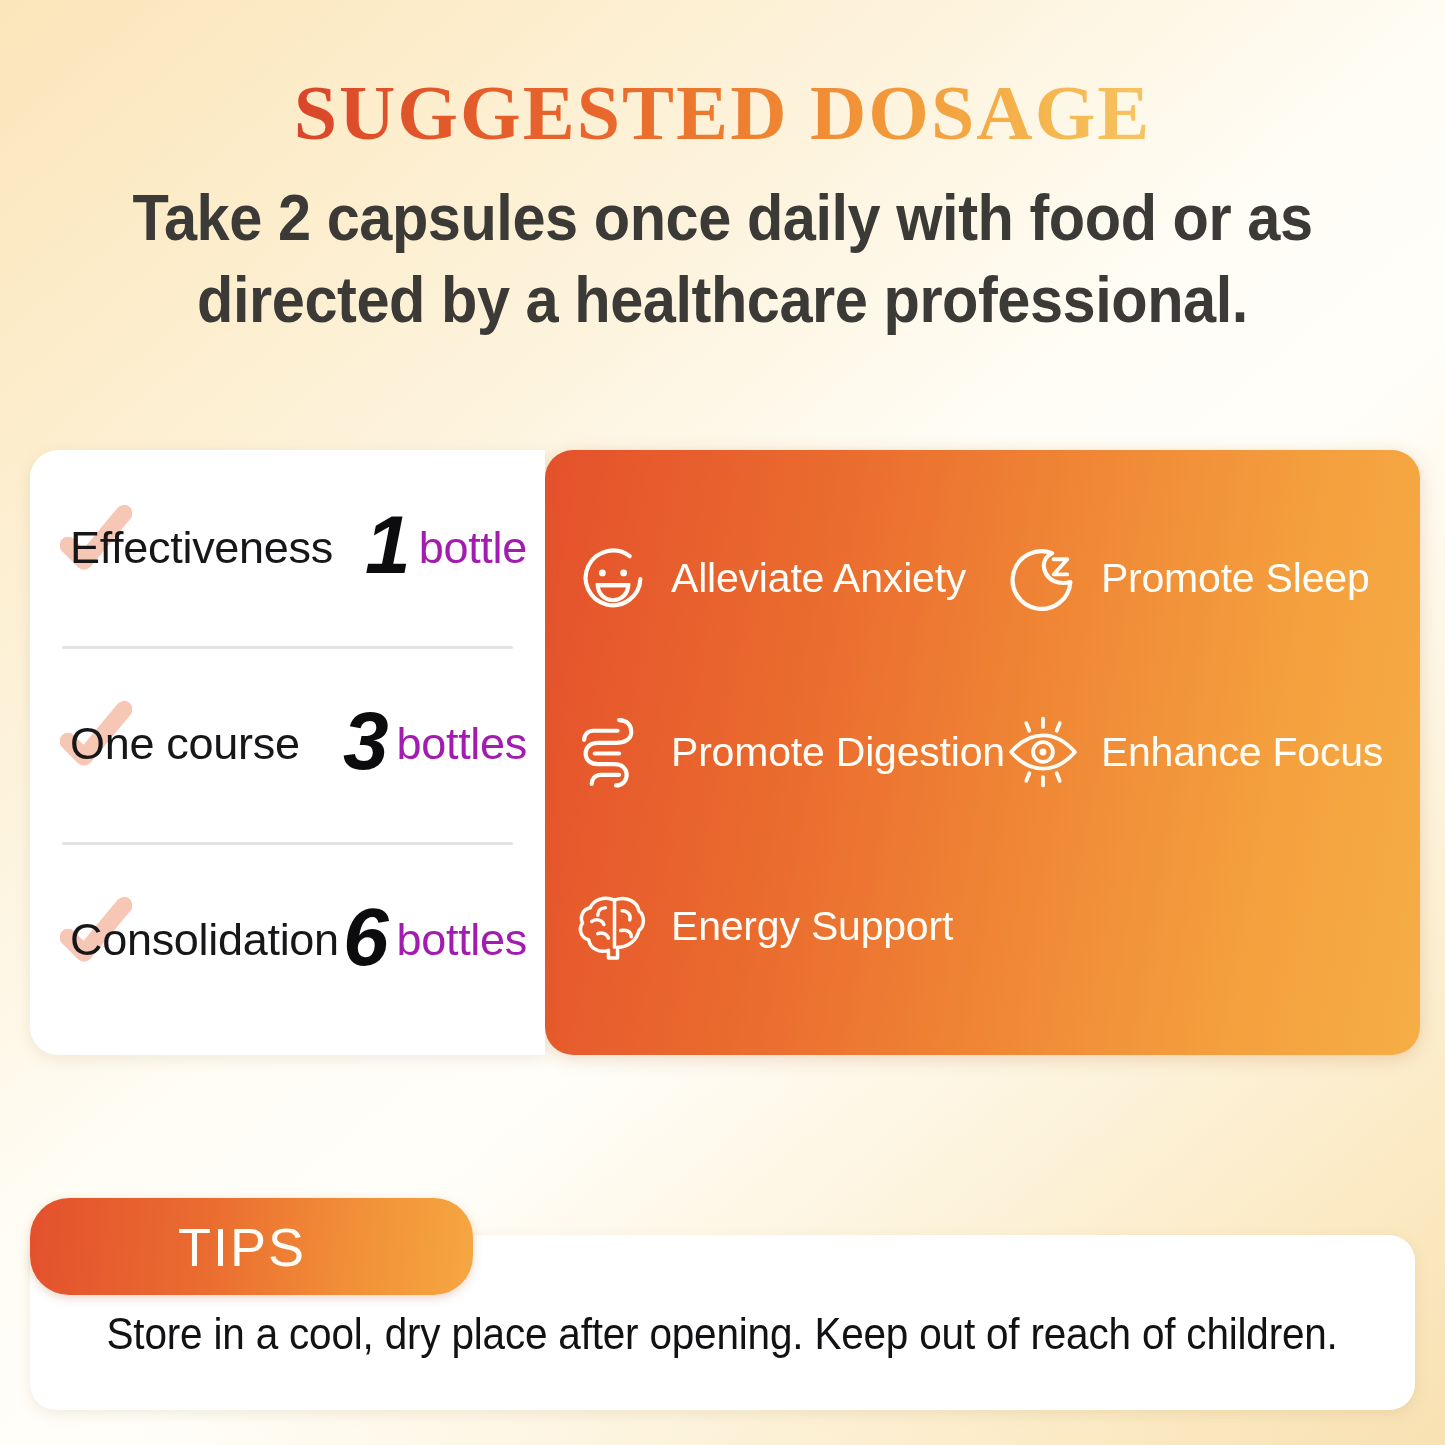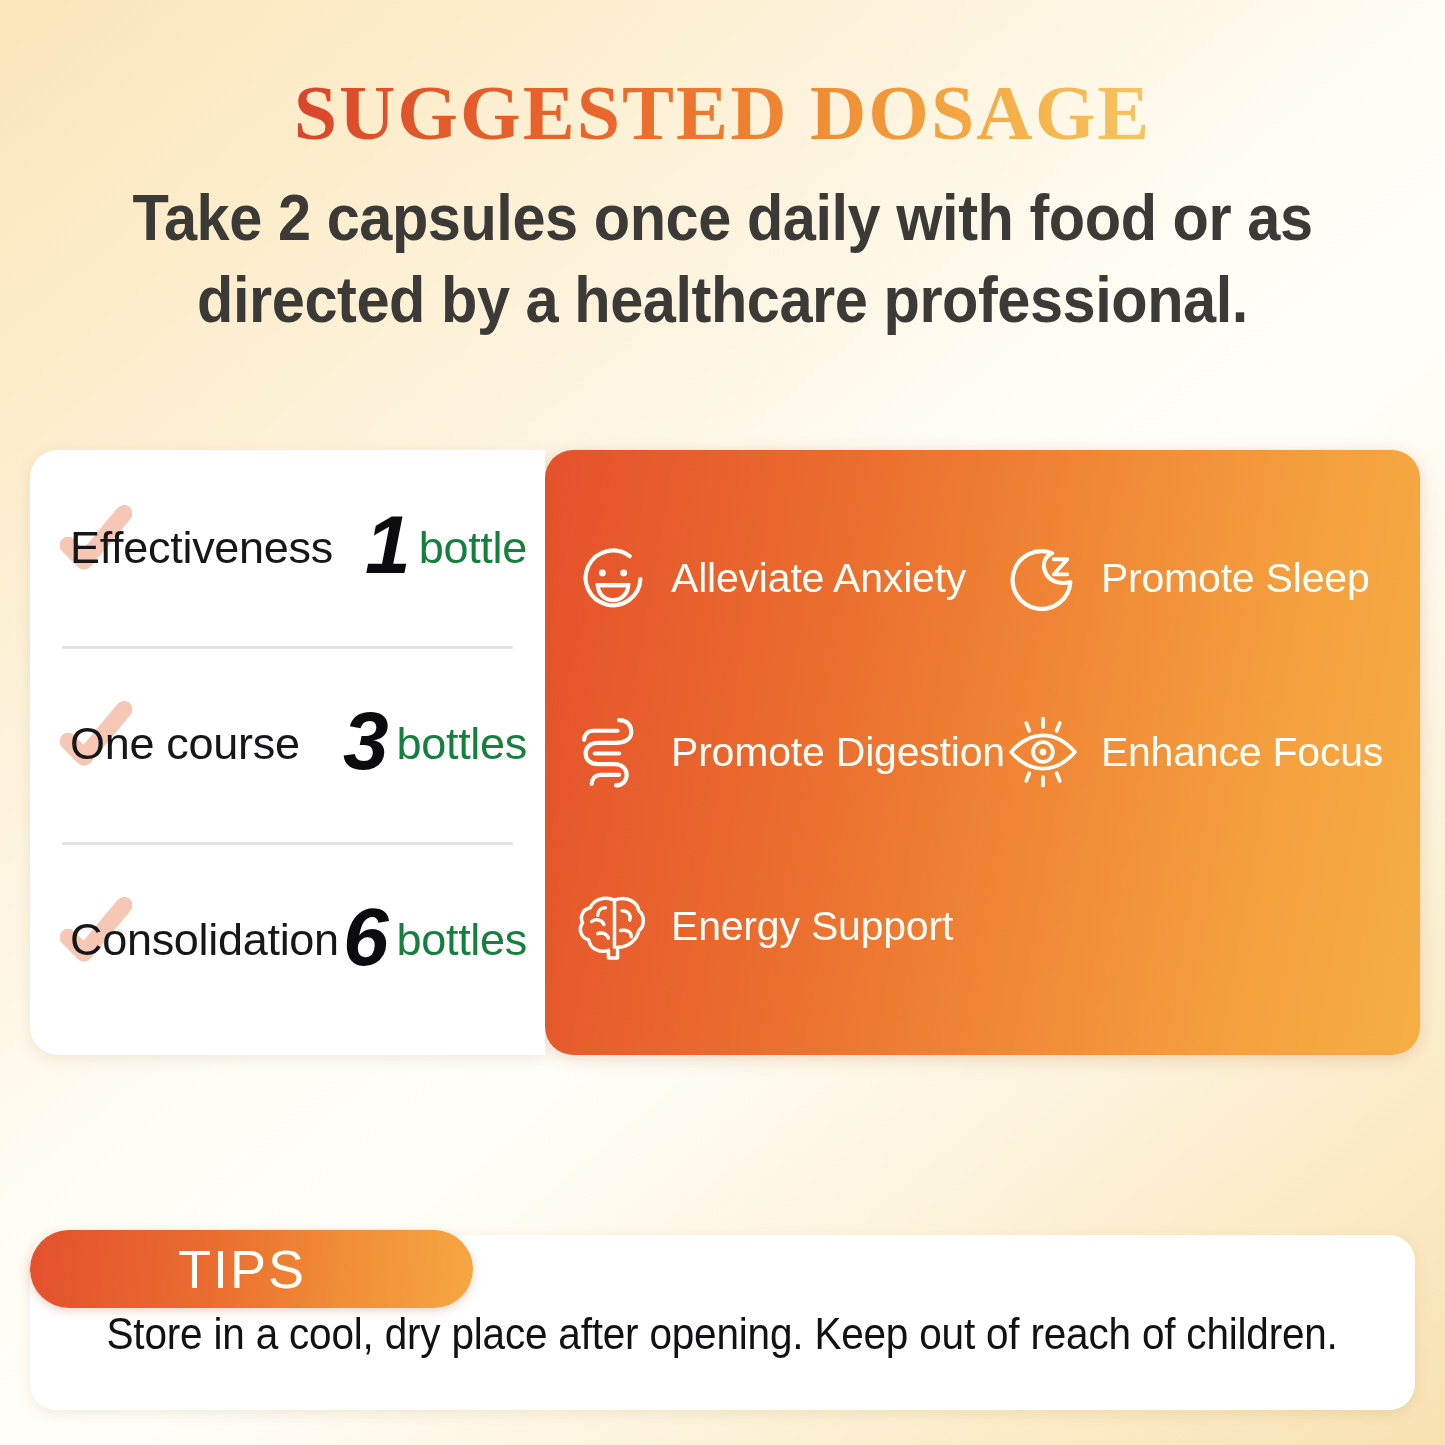--- a/index.html
+++ b/index.html
@@ -74,21 +74,21 @@
     font-size:45px; color:#17171a; font-weight:400;
     letter-spacing:-0.3px; white-space:nowrap;
     position:relative; z-index:2;
   }
   .dose-num{
     font-size:82px; font-weight:900; font-style:italic;
     color:#0c0c0e; line-height:1; margin:0 8px 0 auto;
     padding-bottom:6px; position:relative; z-index:2;
   }
   .dose-unit{
-    font-size:45px; color:#15803d; font-weight:400;
+    font-size:45px; color:#a21caf; font-weight:400;
     letter-spacing:-0.3px; white-space:nowrap;
     position:relative; z-index:2;
   }
 
   
   .orange-card{
     flex:1;
     background:linear-gradient(100deg,#e5512c 0%, #ea6b2e 30%, #f08936 58%, #f4a03e 80%, #f6ae45 100%);
     border-radius:28px;
     box-shadow:0 4px 18px rgba(180,90,40,.22);
@@ -105,28 +105,27 @@
      display:flex; align-items:center; justify-content:center; }
   .benefit .ico svg{ width:100%; height:100%; display:block; }
   .benefit .blabel{
     color:#fffdf7; font-size:41px; font-weight:400;
     letter-spacing:-0.2px; white-space:nowrap;
   }
 
   
   .tips-pill{
     position:absolute; left:30px; top:1198px;
-    width:443px; height:78px;
+    width:443px; height:97px;
     border-radius:39px;
     background:linear-gradient(95deg,#e3512d 0%, #ea6c30 40%, #f29238 75%, #f5a742 100%);
     box-shadow:0 3px 10px rgba(170,90,40,.25);
     display:flex; align-items:center;
     padding-left:148px;
     z-index:3;
-    margin-top:32px;
   }
   .tips-pill .tips-text{
     color:#fffdf7; font-size:54px; font-weight:400;
     letter-spacing:2px;
   }
 
   .tips-card{
     position:absolute; left:30px; top:1235px;
     width:1385px; height:175px;
     background:#fff; border-radius:26px;

